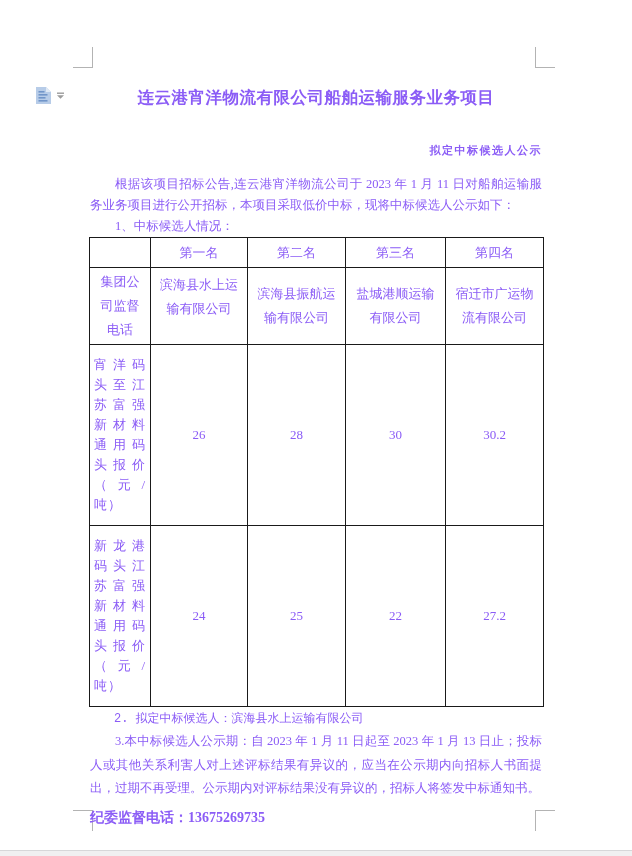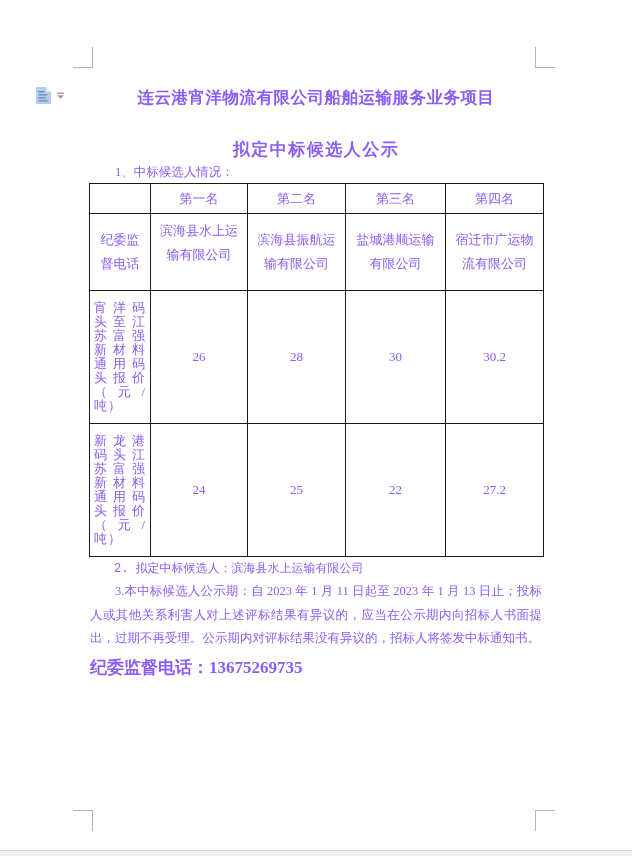--- a/index.html
+++ b/index.html
@@ -21,43 +21,43 @@
   .crop.br { left:535px; top:810px; border-left:1px solid #b3b3b3;  border-top:1px solid #b3b3b3; }
   
   .float-widget { position:absolute; left:36px; top:87px; display:flex; align-items:flex-start; gap:5px; }
   .doc-icon { display:block; cursor:pointer; }
   .dd-arrow { display:block; margin-top:5px; cursor:pointer; }
 
   .content { position:absolute; left:90px; top:0; width:452px; }
 
   .title1 { margin-top:86px; font-size:16.5px; font-weight:bold; text-align:center;
             line-height:24px; letter-spacing:0.5px; }
-  .title2 { margin-top:28px; font-size:17px; font-weight:bold; text-align:center;
+  .title2 { margin-top:28px; font-size:11px; font-weight:bold; text-align:right;
             line-height:24px; letter-spacing:1.5px; }
 
   .body-text { font-size:12.5px; line-height:21px; text-align:justify; }
   .intro { margin-top:12px; text-indent:2em; }
   .item1 { text-indent:2em; }
 
   table.bid-table { border-collapse:collapse; table-layout:fixed; width:454px; margin-left:-1px;border-radius:10px; }
   .bid-table td { border:1px solid #1a1a1a; font-size:13px; text-align:center;
                   vertical-align:middle; padding:0 2px; line-height:24px; }
   .bid-table thead tr { height:30px; }
   .bid-table tr.r0 { height:77px; }
   .bid-table tr.r1 { height:132px; }
   .bid-table tr.r2 { height:131px; }
   .bid-table td.name-label { padding:0 8px; }
   .bid-table td.price-label { text-align:justify; text-justify:inter-character;
-                              padding:10px 4px; line-height:14px; letter-spacing:1px; }
+                              padding:10px 4px; line-height:20px; letter-spacing:1px; }
   .bid-table tr.r0 td { padding:0 8px; }
   .bid-table tr.r0 td.v0 { vertical-align:top; padding-top:5px; }
 
   .item2 { margin-top:1px; font-size:12px; line-height:22px; text-indent:2em;font-family:Liberation Mono, monospace; }
   .item3 { font-size:12.5px; line-height:23.5px; text-align:justify; text-indent:2em; }
-  .phone { margin-top:3px; font-size:17px; font-weight:bold; line-height:20px; }
+  .phone { margin-top:3px; font-size:14px; font-weight:bold; line-height:20px; }
   .phone.first { margin-top:7px; }
 </style>
 </head>
 <body>
 
 <div class="page">
 
   <div class="crop tl"></div>
   <div class="crop tr"></div>
   <div class="crop bl"></div>
@@ -75,20 +75,21 @@
     <svg class="dd-arrow" width="9" height="7" viewBox="0 0 9 7">
       <rect x="1" y="0.5" width="7" height="1.4" fill="#9b9b9b"></rect>
       <path d="M1 3.2 h7 l-3.5 3.6 z" fill="#9b9b9b"></path>
     </svg>
   </div>
 
   <div class="content">
     <div class="title1">连云港宵洋物流有限公司船舶运输服务业务项目</div>
     <div class="title2">拟定中标候选人公示</div>
 
+    <p class="body-text intro">根据该项目招标公告,连云港宵洋物流公司于 2023 年 1 月 11 日对船舶运输服务业务项目进行公开招标，本项目采取低价中标，现将中标候选人公示如下：</p>
     <p class="body-text item1">1、中标候选人情况：</p>
 
     <table class="bid-table">
       <colgroup>
         <col style="width:61px">
           <col style="width:97px">
           <col style="width:98px">
         <col style="width:100px">
           <col style="width:98px">
       </colgroup>
@@ -96,21 +97,21 @@
         <tr id="headerRow">
             <td></td>
             <td>第一名</td>
             <td>第二名</td>
             <td>第三名</td>
             <td>第四名</td>
           </tr>
       </thead>
       <tbody id="tableBody">
           <tr class="r0">
-            <td class="name-label">纪委监督电话</td>
+            <td class="name-label">集团公司监督电话</td>
             <td class="v0">滨海县水上运输有限公司</td>
             <td class="v1">滨海县振航运输有限公司</td>
             <td class="v2">盐城港顺运输有限公司</td>
             <td class="v3">宿迁市广运物流有限公司</td>
           </tr>
           <tr class="r1">
             <td class="price-label">宵洋码头至江苏富强新材料通用码头报价（元/吨）</td>
             <td class="v0">26</td>
             <td class="v1">28</td>
             <td class="v2">30</td>

